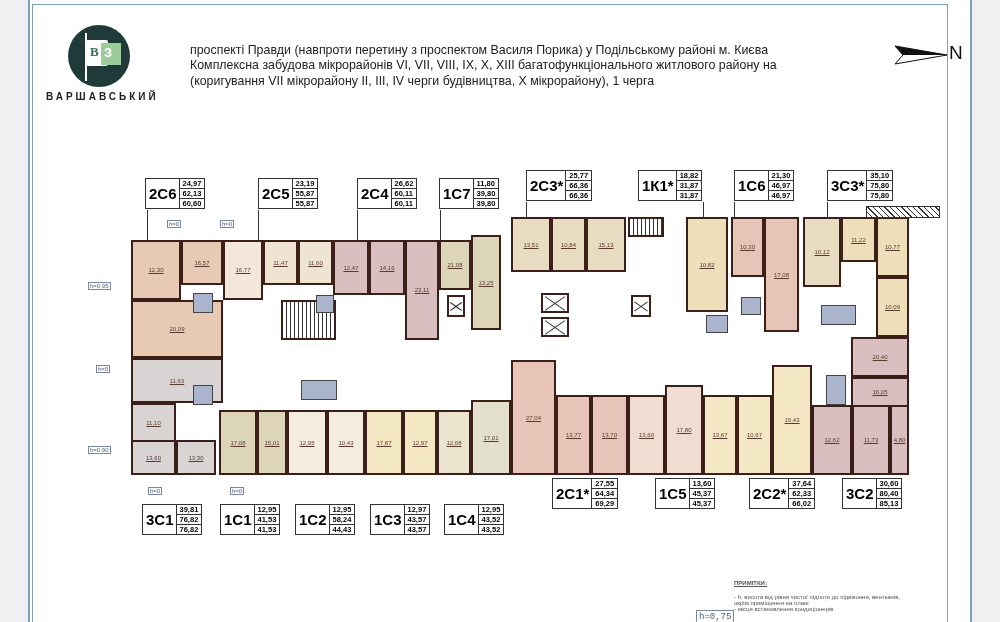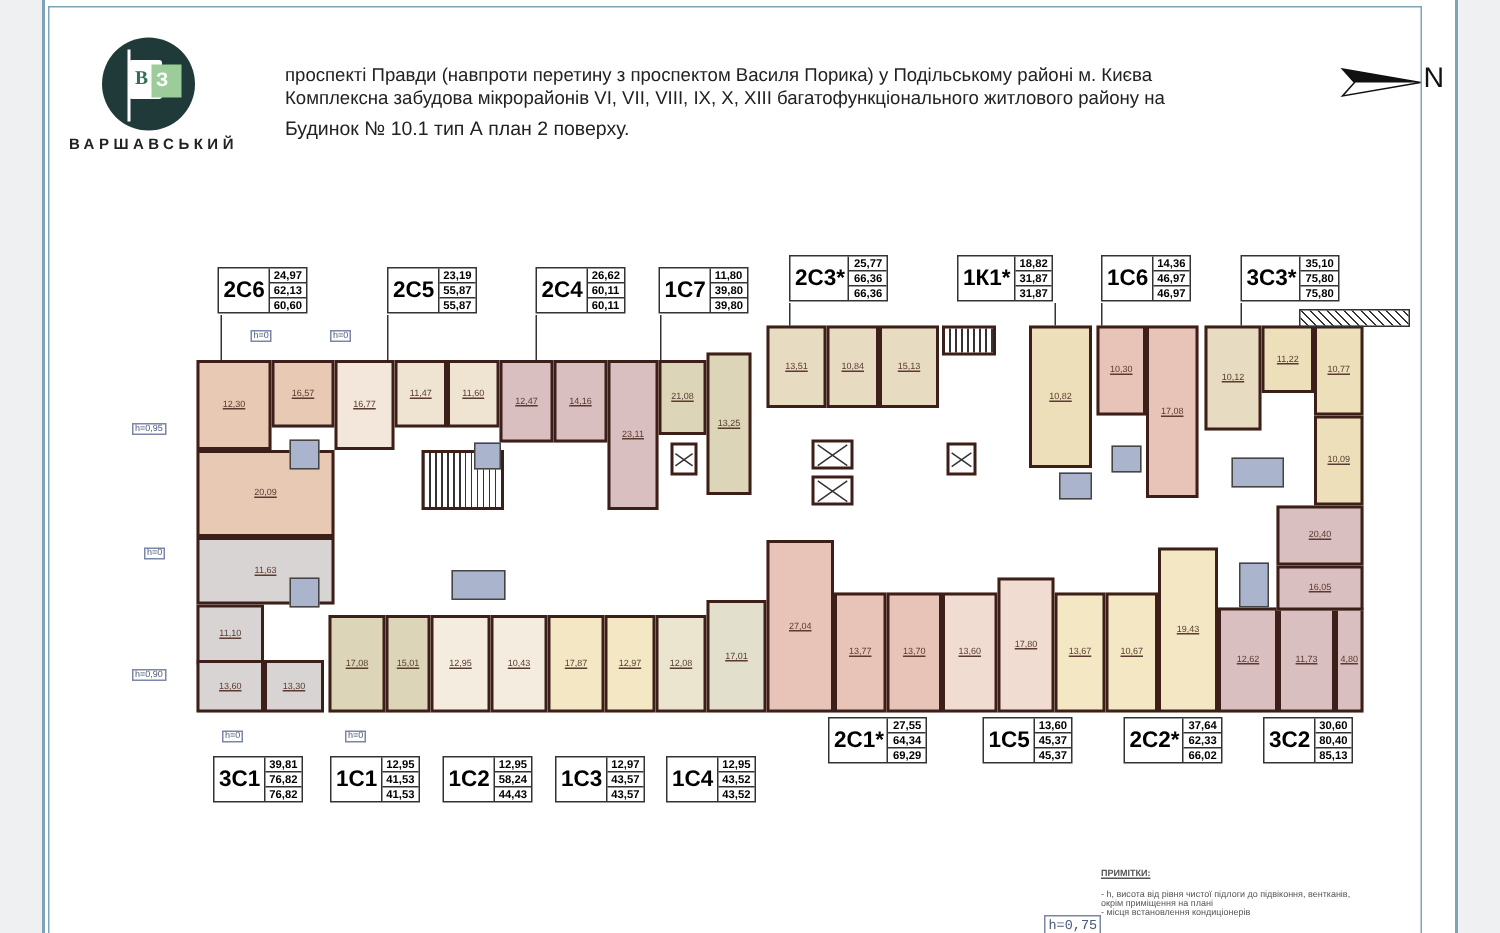--- a/index.html
+++ b/index.html
@@ -50,21 +50,21 @@
     </div>
   <div class="flag2">
       <span>З</span>
     </div>
 </div>
 <div class="brand">ВАРШАВСЬКИЙ</div>
 
 <div class="title">
   <div>проспекті Правди (навпроти перетину з проспектом Василя Порика) у Подільському районі м. Києва</div>
   <div>Комплексна забудова мікрорайонів VI, VII, VIII, IX, X, XIII багатофункціонального житлового району на</div>
-  <span class="sub">Будинок № 10.1  тип А   план 2 поверху.</span>
+  <div>(коригування VII мікрорайону II, III, IV черги будівництва, X мікрорайону), 1 черга</div>
 </div>
 
 <div class="north">
   <svg width="56" height="22">
     <polygon points="2,2 54,11 2,20 10,11" fill="#fff" stroke="#111" stroke-width="1"></polygon>
     <polygon points="2,2 54,11 10,11" fill="#111"></polygon>
   </svg>
   <span class="n">N</span>
 </div>
 
@@ -112,21 +112,21 @@
     <span class="code">1К1*</span>
     <span class="vals">
       <span>18,82</span>
       <span>31,87</span>
       <span>31,87</span>
     </span>
   </div>
 <div class="tag" style="left:734px;top:170px;">
     <span class="code">1С6</span>
     <span class="vals">
-      <span>14,36</span>
+      <span>21,30</span>
       <span>46,97</span>
       <span>46,97</span>
     </span>
   </div>
 <div class="tag" style="left:827px;top:170px;">
     <span class="code">3С3*</span>
     <span class="vals">
       <span>35,10</span>
       <span>75,80</span>
       <span>75,80</span>

